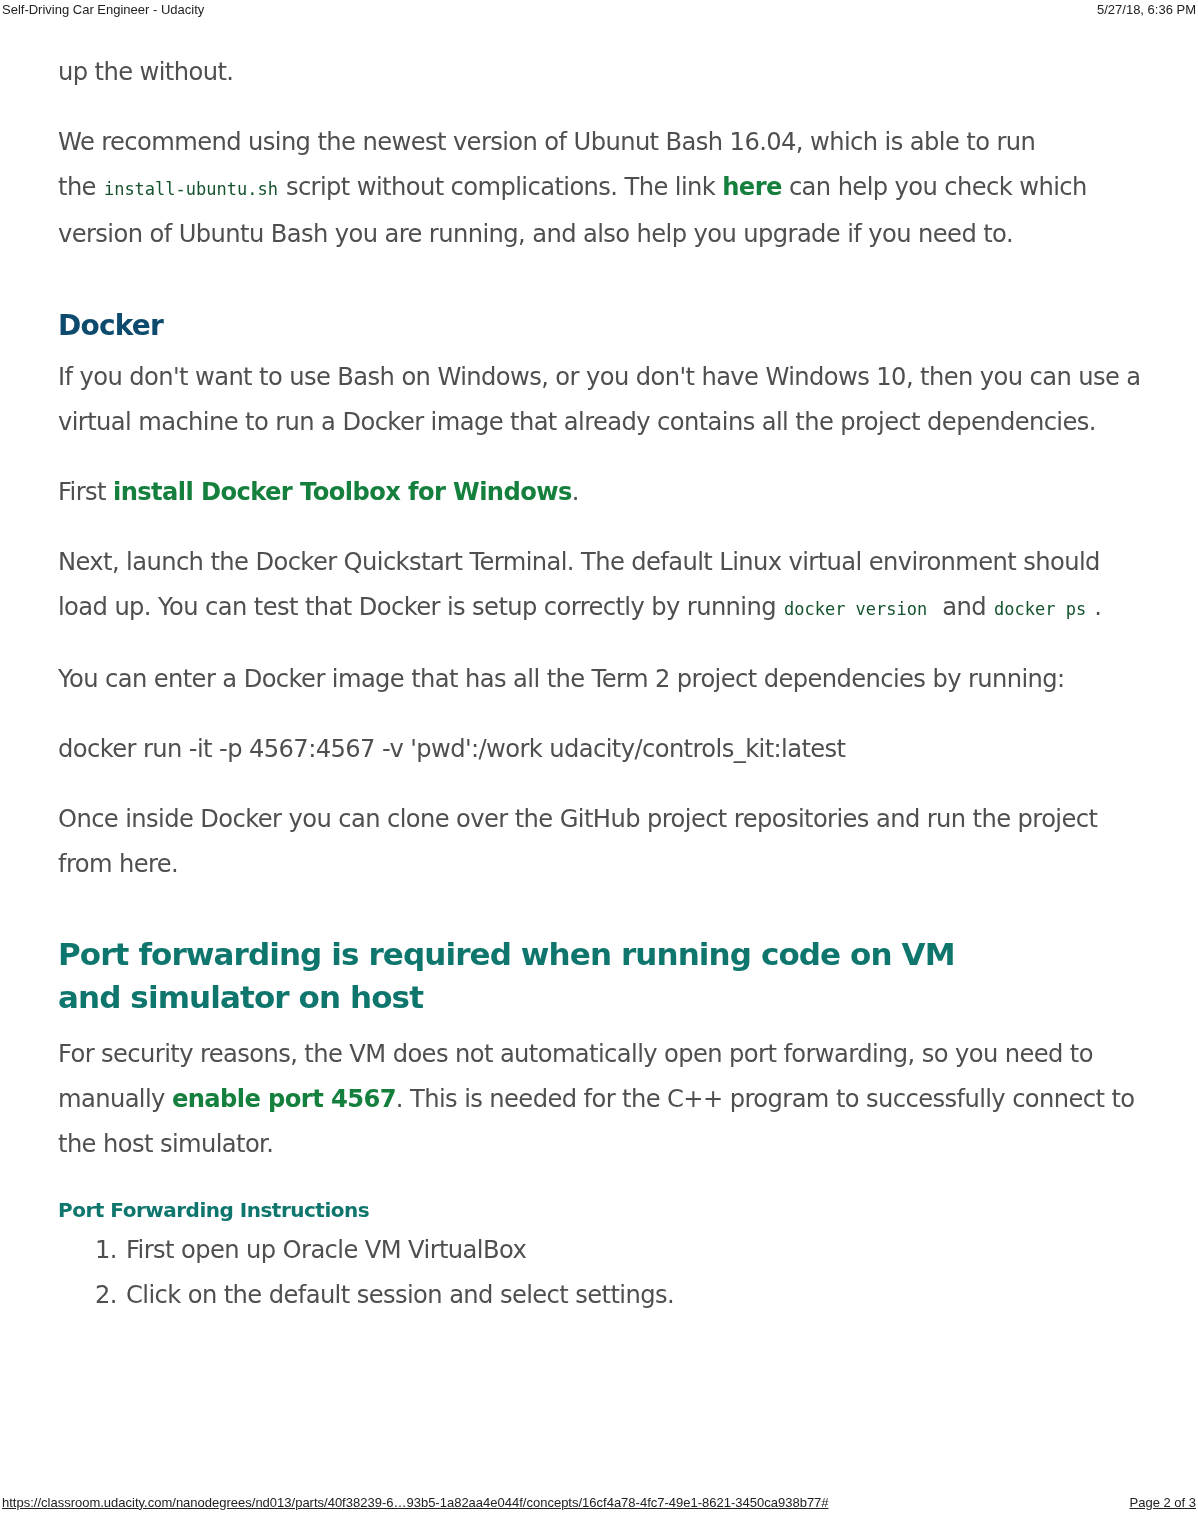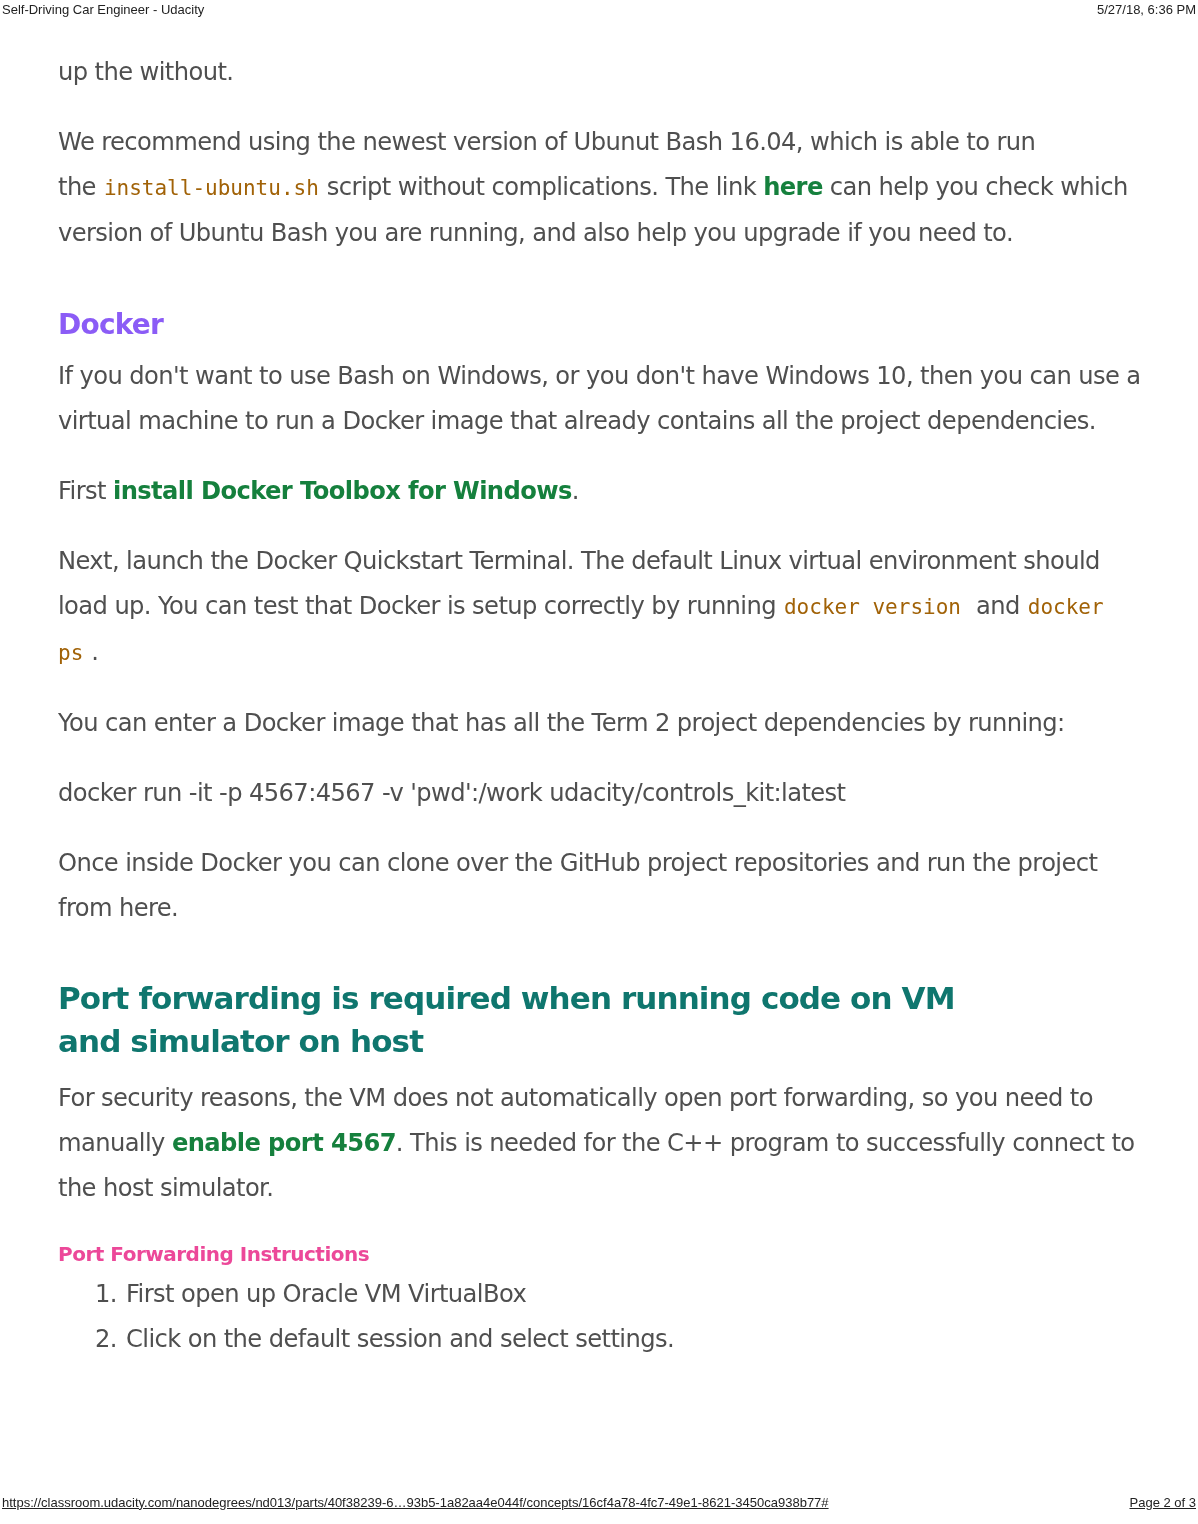--- a/index.html
+++ b/index.html
@@ -15,32 +15,32 @@
   }
   .print-header { top: 0; }
   .print-footer { bottom: 12px; height: 20px; text-decoration: underline; }
   .content {
     position: absolute; left: 58px; top: 50px; width: 1090px;
     color: #4f4f4f; font-size: 24.2px; line-height: 45px;
     font-family: "DejaVu Sans", sans-serif; letter-spacing: -0.6px;
   }
   p { margin: 0 0 25px 0; }
   .code {
-    font-family: "DejaVu Sans Mono", monospace; color: #a16207; font-size: 21px;
+    font-family: "DejaVu Sans Mono", monospace; color: #14532d; font-size: 17px;
     letter-spacing: 0; padding: 0 8px;
   }
   a.link { color: #15803d; font-weight: bold; text-decoration: none; }
   h3.sub {
-    font-size: 28px; font-weight: bold; color: #8b5cf6; margin: 44px 0 0 0; line-height: 50px; letter-spacing: -0.8px;
+    font-size: 28px; font-weight: bold; color: #0c4a6e; margin: 44px 0 0 0; line-height: 50px; letter-spacing: -0.8px;
   }
   h2.big {
     font-size: 31px; font-weight: bold; color: #0f766e; margin: 46px 0 0 0; line-height: 43px; letter-spacing: -0.9px; width: 960px;
   }
   h4.mini {
-    font-size: 20px; font-weight: bold; color: #ec4899; margin: 18px 0 0 0; line-height: 36px; letter-spacing: -0.5px;
+    font-size: 20px; font-weight: bold; color: #0f766e; margin: 18px 0 0 0; line-height: 36px; letter-spacing: -0.5px;
   }
   ol { margin: 0; padding-left: 66px; }
   ol li { line-height: 45px; padding-left: 2px; }
   .after-h { margin-top: 4px; }
 </style>
 </head>
 <body>
 
 <div class="print-header">
   <span>Self-Driving Car Engineer - Udacity</span>

